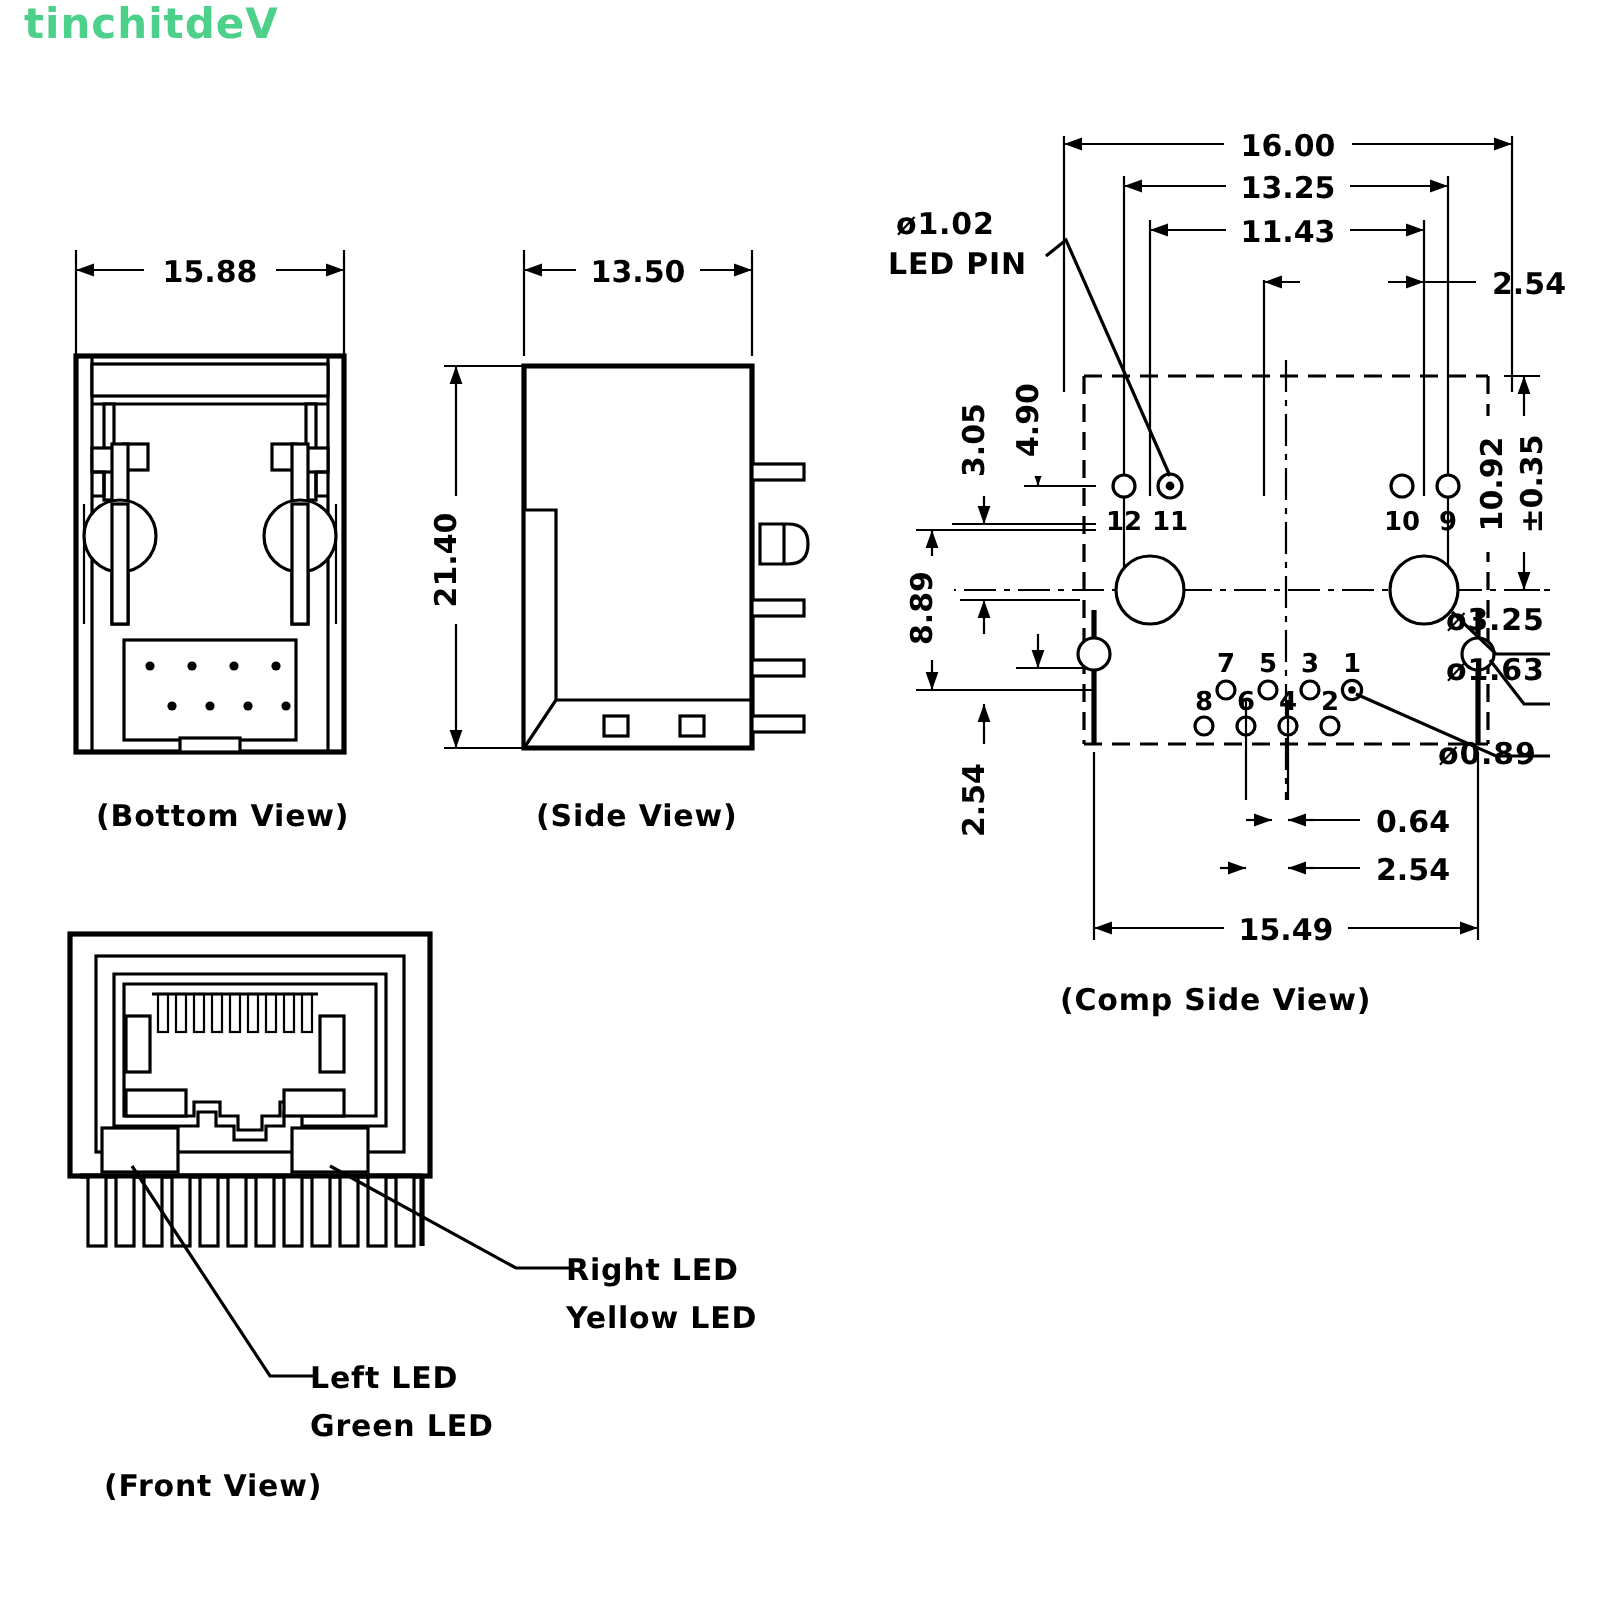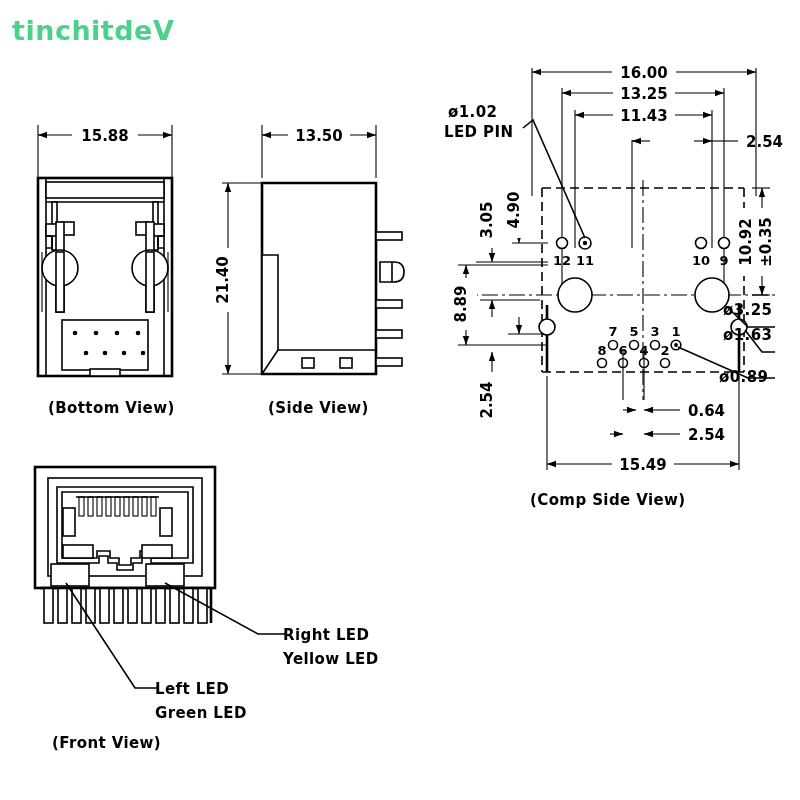--- a/index.html
+++ b/index.html
@@ -10,23 +10,23 @@
   body {
     width: 800px;
     height: 800px;
     position: relative;
     font-family: "DejaVu Sans", sans-serif;
     overflow: hidden;
   }
   #watermark {
     position: absolute;
     left: 12px;
-    top: 15px;
+    top: 0;
     font-family: "DejaVu Sans", sans-serif;
-    font-size: 27px;
+    font-size: 21px;
     font-weight: bold;
     color: #4cd08a;
     letter-spacing: 0.5px;
     user-select: none;
   }
   #sheet {
     position: absolute;
     left: 0;
     top: 0;
     width: 800px;

